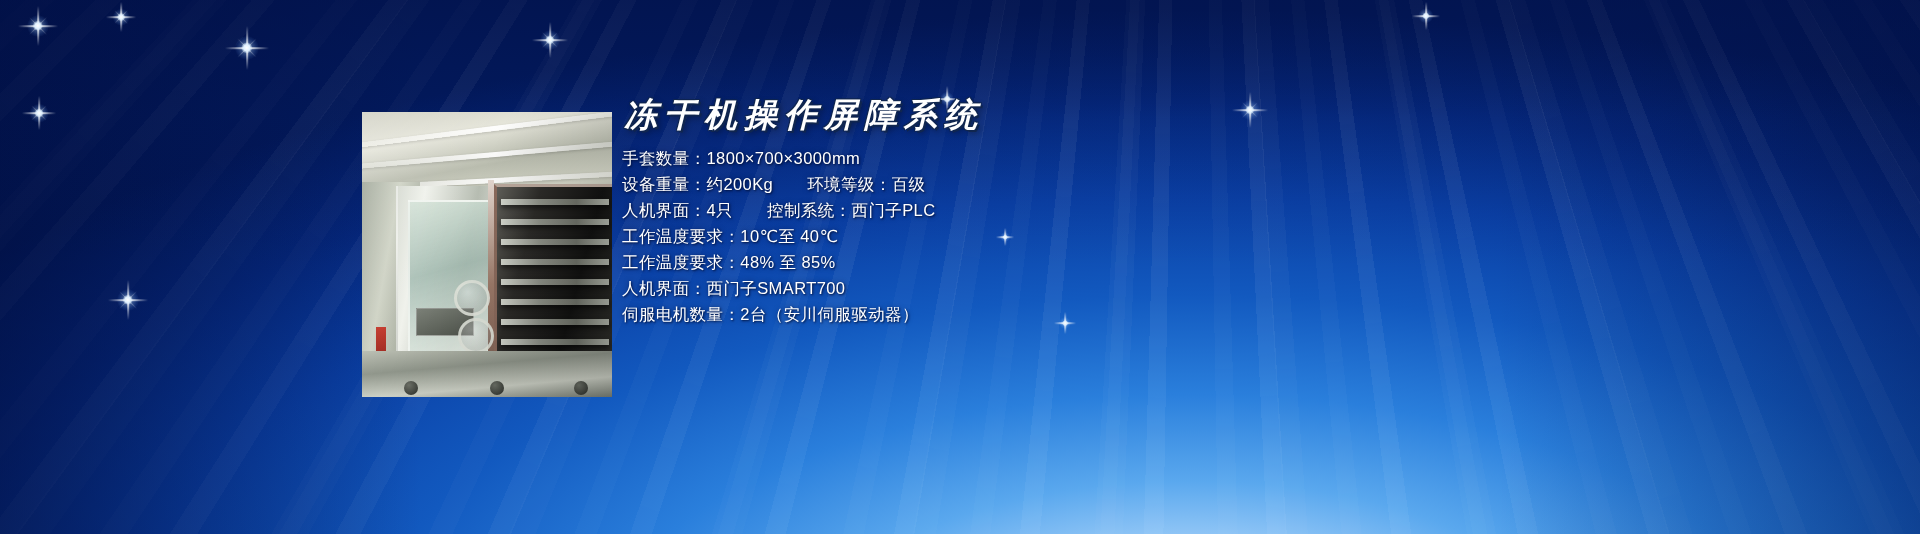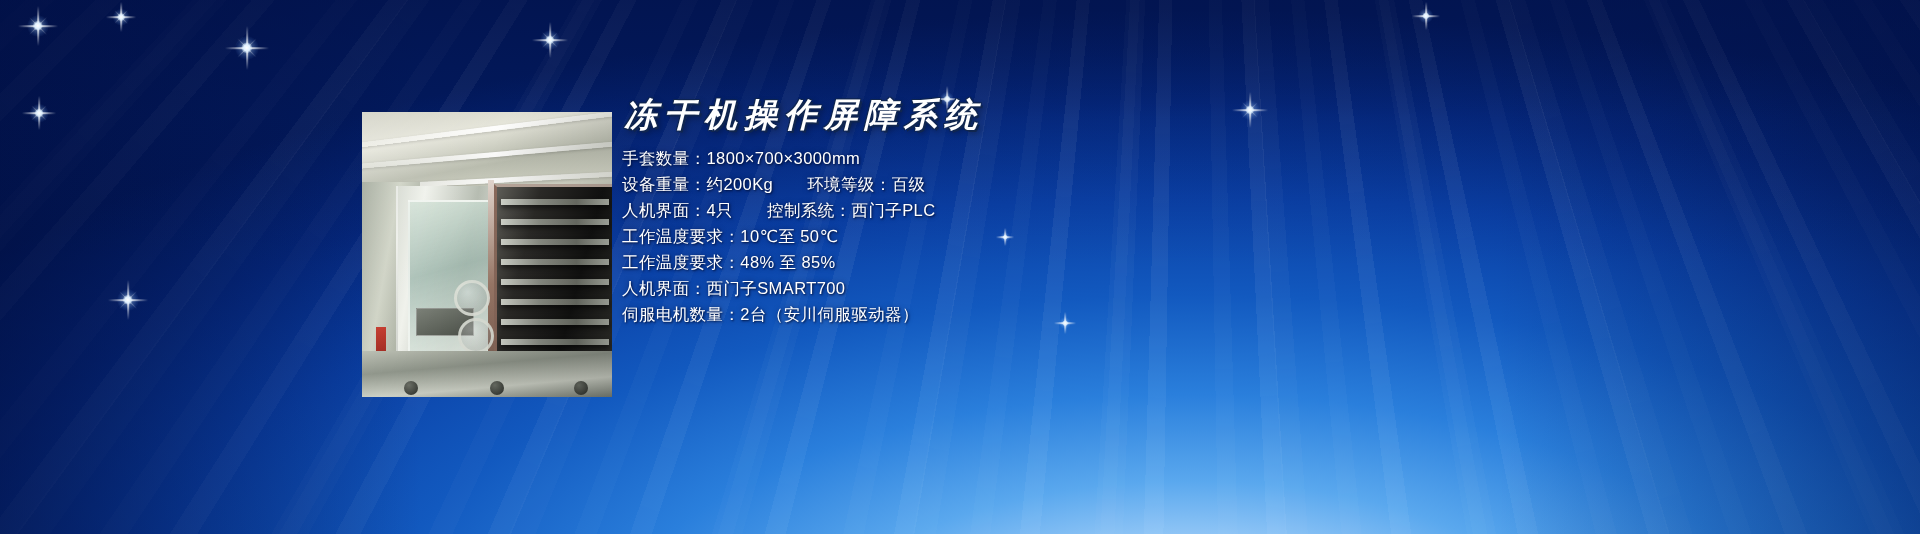--- a/index.html
+++ b/index.html
@@ -346,21 +346,21 @@
       <li>
         <span>手套数量：</span><span>1800×700×3000mm</span>
       </li>
       <li>
         <span>设备重量：</span><span>约200Kg</span><span class="gap"></span><span>环境等级：</span><span>百级</span>
       </li>
       <li>
         <span>人机界面：</span><span>4只</span><span class="gap"></span><span>控制系统：</span><span>西门子PLC</span>
       </li>
       <li>
-        <span>工作温度要求：</span><span>10℃至 50℃</span>
+        <span>工作温度要求：</span><span>10℃至 40℃</span>
       </li>
       <li>
         <span>工作温度要求：</span><span>48% 至 85%</span>
       </li>
       <li>
         <span>人机界面：</span><span>西门子SMART700</span>
       </li>
       <li>
         <span>伺服电机数量：</span><span>2台（安川伺服驱动器）</span>
       </li>

